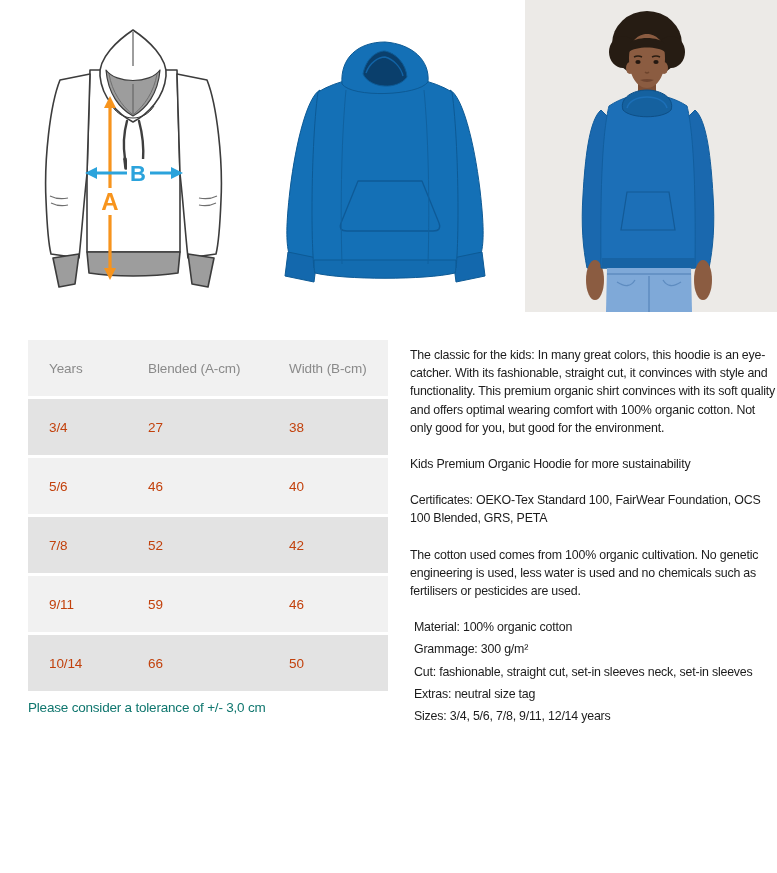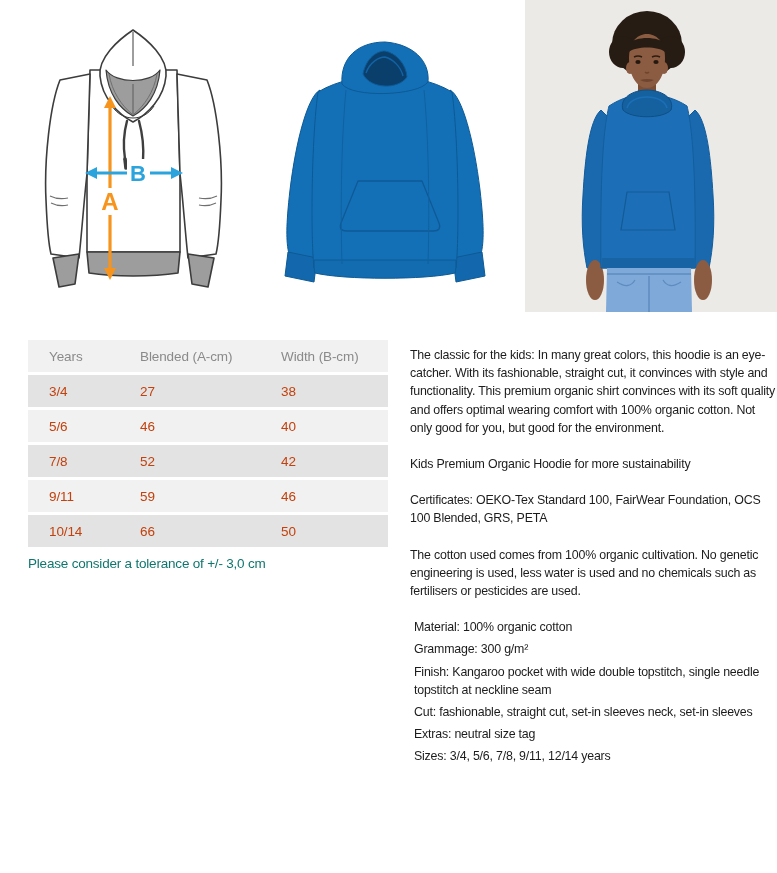--- a/index.html
+++ b/index.html
@@ -13,21 +13,21 @@
   #product-photo{left:258px;top:20px;width:255px;height:290px;}
   #model-photo{left:525px;top:0;width:252px;height:312px;}
   figure svg{display:block;width:100%;height:100%;}
 
   .size-guide{position:absolute;left:28px;top:337px;width:360px;}
   table.size-table{border-collapse:separate;border-spacing:0 3px;table-layout:fixed;width:360px;}
   table.size-table col.c1{width:112px;}
   table.size-table col.c2{width:141px;}
   table.size-table col.c3{width:107px;}
   table.size-table th,table.size-table td{
-    height:32px;padding:0;text-align:left;vertical-align:middle;
+    height:40px;padding:8px;text-align:left;vertical-align:middle;
     font-size:13.5px;font-weight:normal;letter-spacing:-0.1px;
   }
   table.size-table th:first-child,table.size-table td:first-child{padding-left:21px;}
   table.size-table th{background:#f1f1f1;color:#8a8a8a;}
   table.size-table td{color:#c2410c;}
   table.size-table tr.alt td{background:#e3e3e3;}
   table.size-table tr.lit td{background:#f1f1f1;}
   .tolerance-note{margin:6px 0 0 0;font-size:13.5px;color:#0f766e;letter-spacing:-0.2px;}
 
   .description{
@@ -216,18 +216,17 @@
 </div>
 
 <div class="description">
   <p>The classic for the kids: In many great colors, this hoodie is an eye-catcher. With its fashionable, straight cut, it convinces with style and functionality. This premium organic shirt convinces with its soft quality and offers optimal wearing comfort with 100% organic cotton. Not only good for you, but good for the environment.</p>
   <p>Kids Premium Organic Hoodie for more sustainability</p>
   <p>Certificates: OEKO-Tex Standard 100, FairWear Foundation, OCS 100 Blended, GRS, PETA</p>
   <p>The cotton used comes from 100% organic cultivation. No genetic engineering is used, less water is used and no chemicals such as fertilisers or pesticides are used.</p>
   <div>
     <div class="spec-line">Material: 100% organic cotton</div>
     <div class="spec-line">Grammage: 300 g/m²</div>
-    <div class="spec-line">Finish: Kangaroo pocket with wide double topstitch, single needle topstitch at neckline seam</div>
     <div class="spec-line">Cut: fashionable, straight cut, set-in sleeves neck, set-in sleeves</div>
     <div class="spec-line">Extras: neutral size tag</div>
     <div class="spec-line">Sizes: 3/4, 5/6, 7/8, 9/11, 12/14 years</div>
   </div>
 </div>
 
 </body></html>

